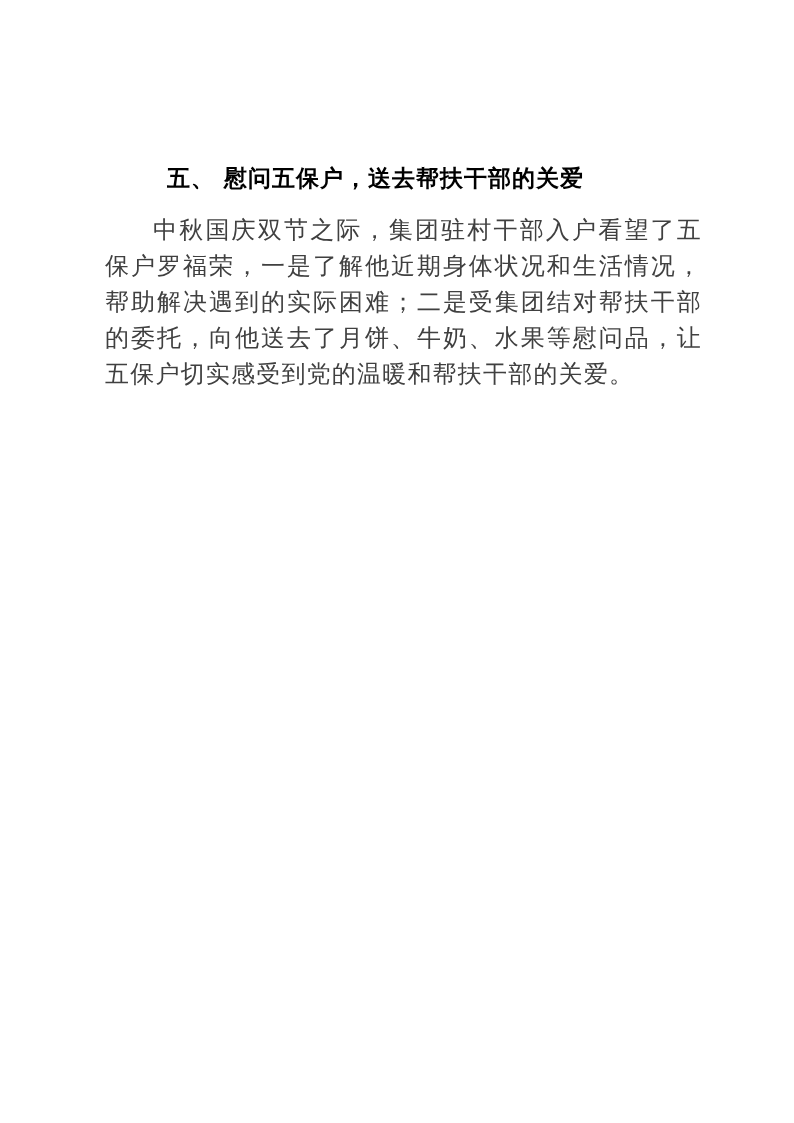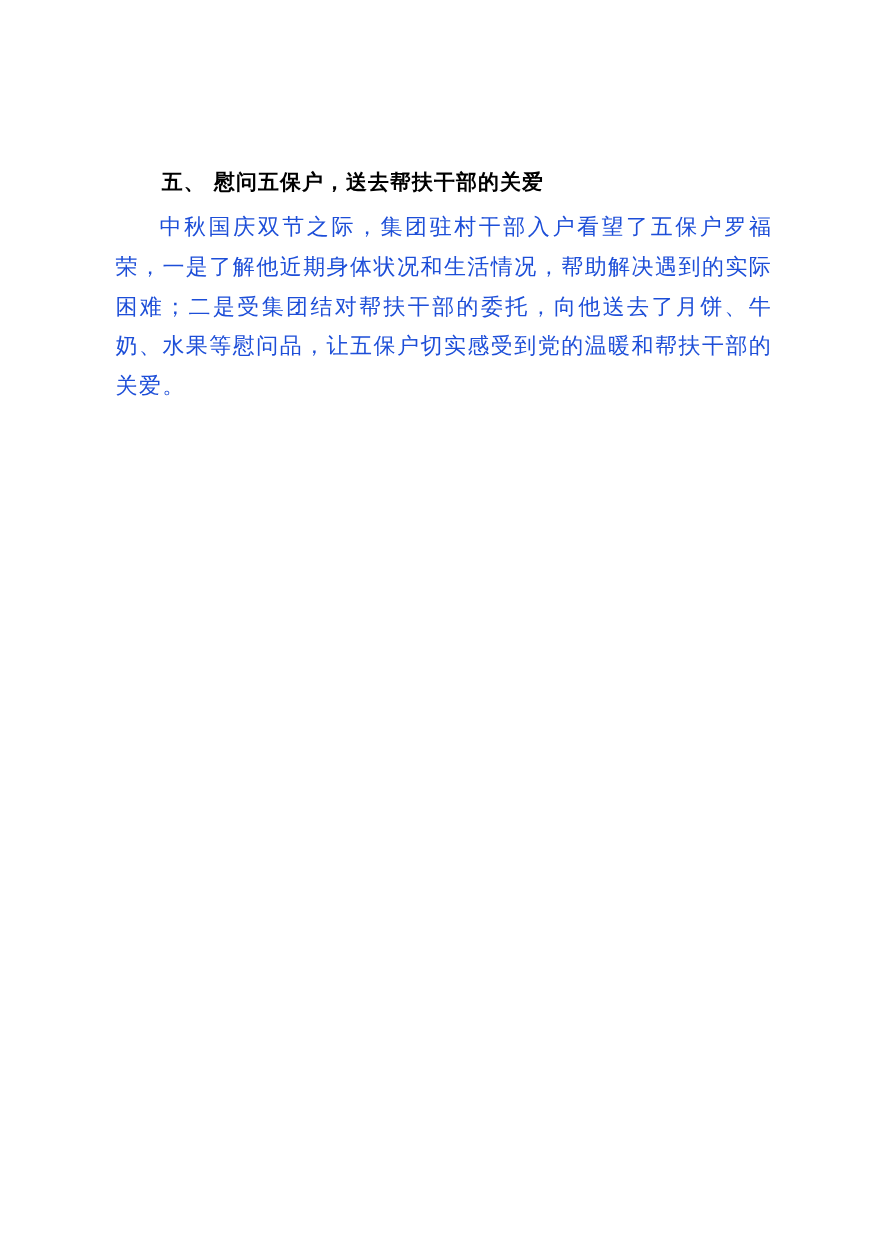--- a/index.html
+++ b/index.html
@@ -12,37 +12,37 @@
     width: 794px;
     height: 1123px;
     margin: 0 auto;
     background: #ffffff;
     box-sizing: border-box;
     padding: 144px 92px 0 105px;
     overflow: hidden;
     color: #1a1a1a;
   }
   .heading {
-    margin: 4px;
+    margin: 16px;
     font-family: "DejaVu Sans", "Liberation Sans", sans-serif;
     font-weight: bold;
-    font-size: 19px;
+    font-size: 23px;
     line-height: 36px;
     letter-spacing: 1px;
     color: #000000;
     text-indent: 2em;
     white-space: nowrap;
   }
   .body-text {
     margin: 3px 0 0 0;
     font-family: "DejaVu Serif", "Liberation Serif", serif;
-    font-size: 20px;
+    font-size: 24px;
     line-height: 36px;
     letter-spacing: 1.2px;
-    color: #1d4ed8;
+    color: #404040;
     text-align: justify;
     text-justify: inter-character;
     text-indent: 2em;
   }
 </style>
 </head>
 <body>
 
 <div class="page">
   <h2 class="heading">五、 慰问五保户，送去帮扶干部的关爱</h2>

